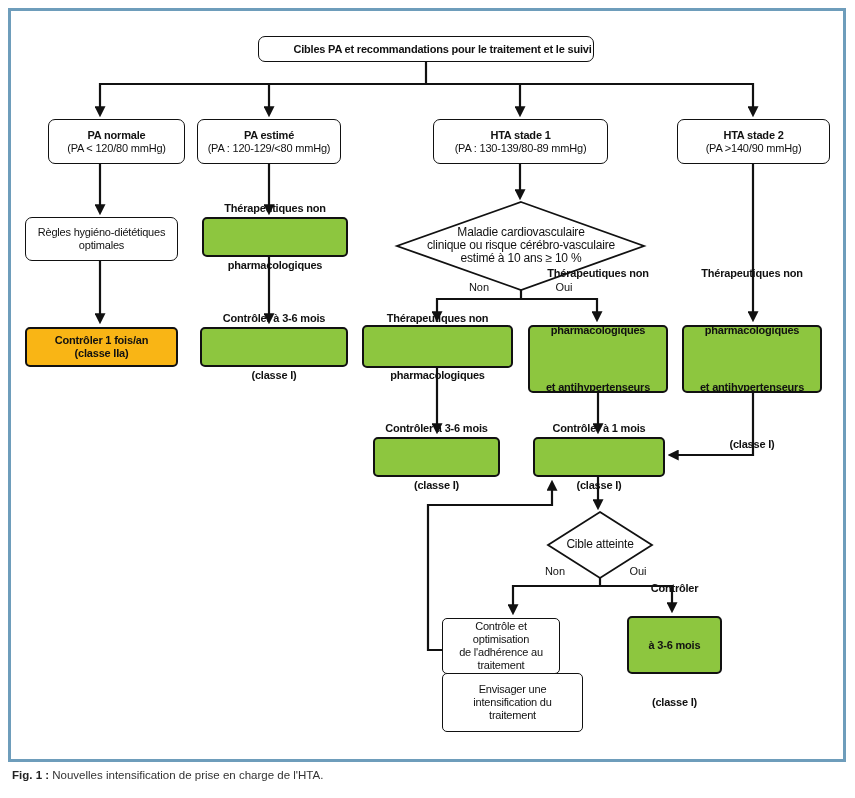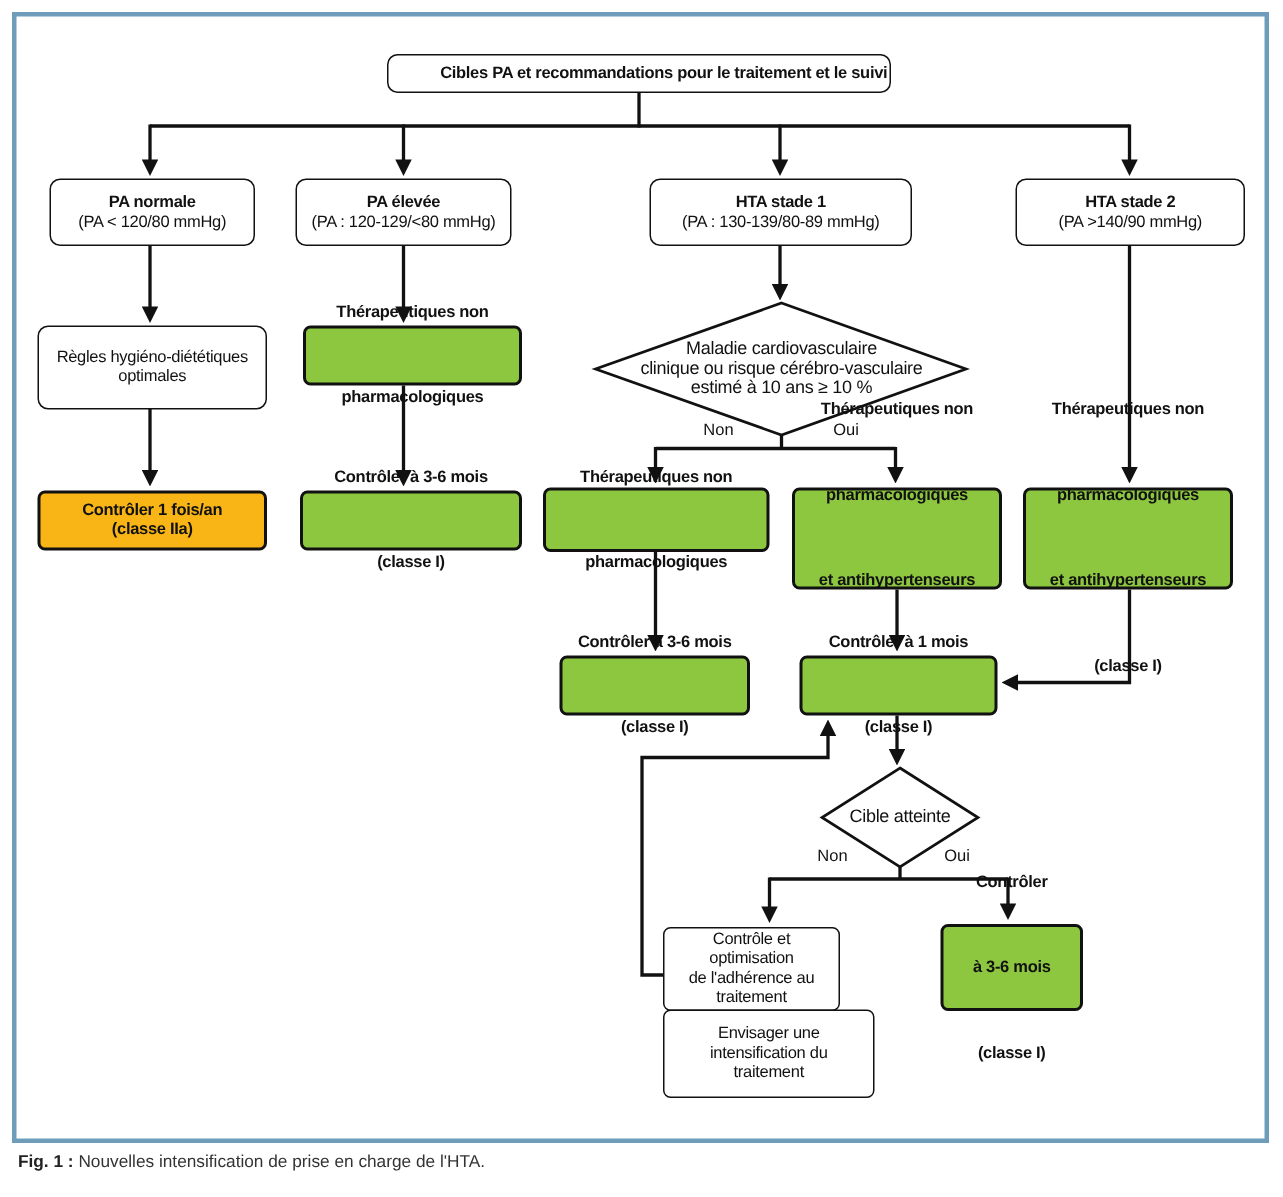--- a/index.html
+++ b/index.html
@@ -67,38 +67,38 @@
     <g stroke="var(--line)" stroke-width="1.8" fill="#ffffff">
       <polygon points="521,202 644,246 521,290 397,246"></polygon>
       <polygon points="600,512 652,545 600,578 548,545"></polygon>
     </g>
   </svg>
 
   <div class="node title-box" style="left:258px;top:36px;width:336px;height:26px">
     <span class="ln">Cibles PA et recommandations pour le traitement et le suivi</span>
   </div>
 
-  <div class="node white" style="left:33px;top:119px;width:137px;height:45px">
+  <div class="node white" style="left:48px;top:119px;width:137px;height:45px">
     <span class="ln b">PA normale</span>
     <span class="ln">(PA &lt; 120/80 mmHg)</span>
   </div>
   <div class="node white" style="left:197px;top:119px;width:144px;height:45px">
-    <span class="ln b">PA élevée</span>
+    <span class="ln b">PA estimé</span>
     <span class="ln">(PA : 120-129/&lt;80 mmHg)</span>
   </div>
   <div class="node white" style="left:433px;top:119px;width:175px;height:45px">
     <span class="ln b">HTA stade 1</span>
     <span class="ln">(PA : 130-139/80-89 mmHg)</span>
   </div>
   <div class="node white" style="left:677px;top:119px;width:153px;height:45px">
     <span class="ln b">HTA stade 2</span>
     <span class="ln">(PA &gt;140/90 mmHg)</span>
   </div>
 
-  <div class="node white" style="left:25px;top:217px;width:153px;height:56px">
+  <div class="node white" style="left:25px;top:217px;width:153px;height:44px">
     <span class="ln">Règles hygiéno-diététiques</span>
     <span class="ln">optimales</span>
   </div>
   <div class="node green" style="left:202px;top:217px;width:146px;height:40px">
     <span class="ln">Thérapeutiques non</span>
     <span class="ln">pharmacologiques</span>
   </div>
 
   <div class="dtext" style="left:401px;top:226px;width:240px">
     <span class="ln">Maladie cardiovasculaire</span>

